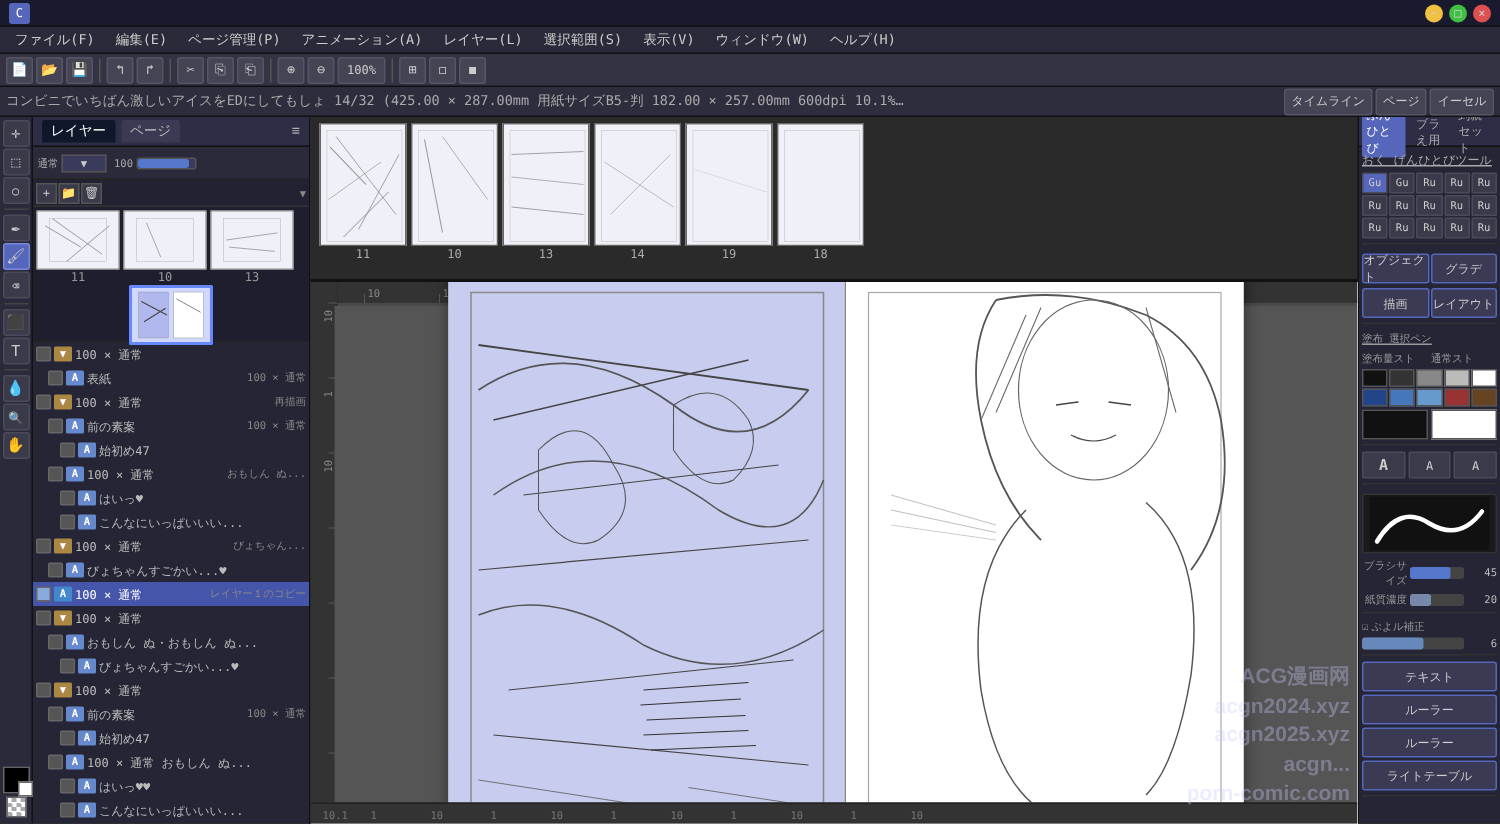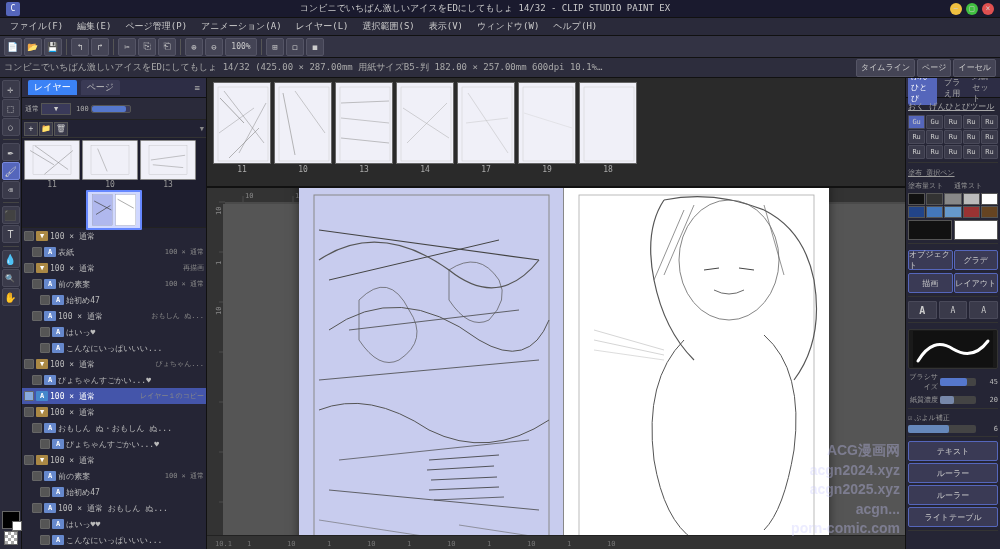--- a/index.html
+++ b/index.html
@@ -148,21 +148,21 @@
       border-bottom: 1px solid #111;
     }
     .layer-tab {
       font-size: 9px;
       padding: 1px 6px;
       background: #3a3a55;
       border-radius: 2px 2px 0 0;
       cursor: pointer;
       color: #bbb;
     }
-    .layer-tab.active { background: #3b82f6; color: #fff; }
+    .layer-tab.active { background: #0f172a; color: #fff; }
 
     
     #page-thumbs-top {
       height: 90px;
       background: #1e1e2e;
       display: flex;
       flex-direction: column;
       border-bottom: 1px solid #222;
       padding: 2px;
       gap: 1px;
@@ -531,21 +531,20 @@
       background: #333;
       border-top: 1px solid #222;
       position: relative;
     }
   </style>
 </head>
 <body>
 
 <div id="titlebar">
   <div style="width:14px;height:14px;background:#5566bb;border-radius:2px;font-size:8px;display:flex;align-items:center;justify-content:center;color:#fff;">C</div>
-  <div class="title-text">コンビニでいちばん激しいアイスをEDにしてもしょ 14/32 - CLIP STUDIO PAINT EX</div>
   <div class="win-controls">
     <div class="win-btn minimize">−</div>
     <div class="win-btn maximize">□</div>
     <div class="win-btn close">×</div>
   </div>
 </div>
 
 <div id="menubar">
     <div class="menu-item">ファイル(F)</div>
     <div class="menu-item">編集(E)</div>
@@ -871,31 +870,20 @@
           <svg width="58" height="82" viewBox="0 0 58 82">
             <rect fill="#f0f0f8" width="58" height="82"></rect>
             <rect x="4" y="4" width="50" height="74" fill="none" stroke="#ccc" stroke-width="0.5"></rect>
             <line x1="6" y1="25" x2="52" y2="55" stroke="#aaa" stroke-width="0.5"></line>
             <line x1="10" y1="60" x2="50" y2="20" stroke="#aaa" stroke-width="0.5"></line>
           </svg>
         </div>
         <span class="page-thumb-label">14</span>
       </div>
 
-      <div class="page-thumb-container">
-        <div class="page-thumb">
-          <svg width="58" height="82" viewBox="0 0 58 82">
-            <rect fill="#f0f0f8" width="58" height="82"></rect>
-            <rect x="4" y="4" width="50" height="74" fill="none" stroke="#ccc" stroke-width="0.5"></rect>
-            <line x1="10" y1="10" x2="50" y2="70" stroke="#bbb" stroke-width="0.5"></line>
-            <line x1="8" y1="40" x2="50" y2="35" stroke="#bbb" stroke-width="0.4"></line>
-          </svg>
-        </div>
-        <span class="page-thumb-label">17</span>
-      </div>
 
 
       <div class="page-thumb-container">
         <div class="page-thumb">
           <svg width="58" height="82" viewBox="0 0 58 82">
             <rect fill="#f0f0f8" width="58" height="82"></rect>
             <rect x="4" y="4" width="50" height="74" fill="none" stroke="#ccc" stroke-width="0.5"></rect>
             <line x1="5" y1="30" x2="53" y2="45" stroke="#ccc" stroke-width="0.4"></line>
           </svg>
         </div>
@@ -1077,20 +1065,29 @@
         <div class="rp-tool-grid" style="margin-top:1px;">
           <div class="rp-tool-btn">Ru</div>
           <div class="rp-tool-btn">Ru</div>
           <div class="rp-tool-btn">Ru</div>
           <div class="rp-tool-btn">Ru</div>
           <div class="rp-tool-btn">Ru</div>
         </div>
       </div>
 
       <div class="rp-section">
+        <div style="display:grid;grid-template-columns:1fr 1fr;gap:1px;">
+          <div class="rp-large-btn">オブジェクト</div>
+          <div class="rp-large-btn">グラデ</div>
+          <div class="rp-large-btn">描画</div>
+          <div class="rp-large-btn">レイアウト</div>
+        </div>
+      </div>
+
+      <div class="rp-section">
         <div class="rp-section-title" style="font-size:7px;color:#999;">塗布 選択ペン</div>
         <div style="display:flex;gap:2px;margin-bottom:2px;">
           <div style="font-size:7px;color:#999;flex:1;">塗布量スト</div>
           <div style="font-size:7px;color:#999;flex:1;">通常スト</div>
         </div>
 
         <div class="rp-color-grid">
           <div class="rp-color-swatch" style="background:#111;"></div>
           <div class="rp-color-swatch" style="background:#333;"></div>
           <div class="rp-color-swatch" style="background:#888;"></div>
@@ -1099,29 +1096,20 @@
           <div class="rp-color-swatch" style="background:#224488;"></div>
           <div class="rp-color-swatch" style="background:#4477bb;"></div>
           <div class="rp-color-swatch" style="background:#6699cc;"></div>
           <div class="rp-color-swatch" style="background:#993333;"></div>
           <div class="rp-color-swatch" style="background:#664422;"></div>
         </div>
 
         <div style="display:flex;gap:2px;margin-top:2px;">
           <div style="flex:1;height:20px;background:#111;border:1px solid #555;cursor:pointer;"></div>
           <div style="flex:1;height:20px;background:#fff;border:1px solid #555;cursor:pointer;"></div>
-        </div>
-      </div>
-
-      <div class="rp-section">
-        <div style="display:grid;grid-template-columns:1fr 1fr;gap:1px;">
-          <div class="rp-large-btn">オブジェクト</div>
-          <div class="rp-large-btn">グラデ</div>
-          <div class="rp-large-btn">描画</div>
-          <div class="rp-large-btn">レイアウト</div>
         </div>
       </div>
 
       <div class="rp-section">
         <div style="display:flex;gap:2px;">
           <div class="rp-tool-btn" style="flex:1;height:18px;font-size:10px;font-weight:bold;">A</div>
           <div class="rp-tool-btn" style="flex:1;height:18px;font-size:8px;">A</div>
           <div class="rp-tool-btn" style="flex:1;height:18px;font-size:8px;">A</div>
         </div>
       </div>

